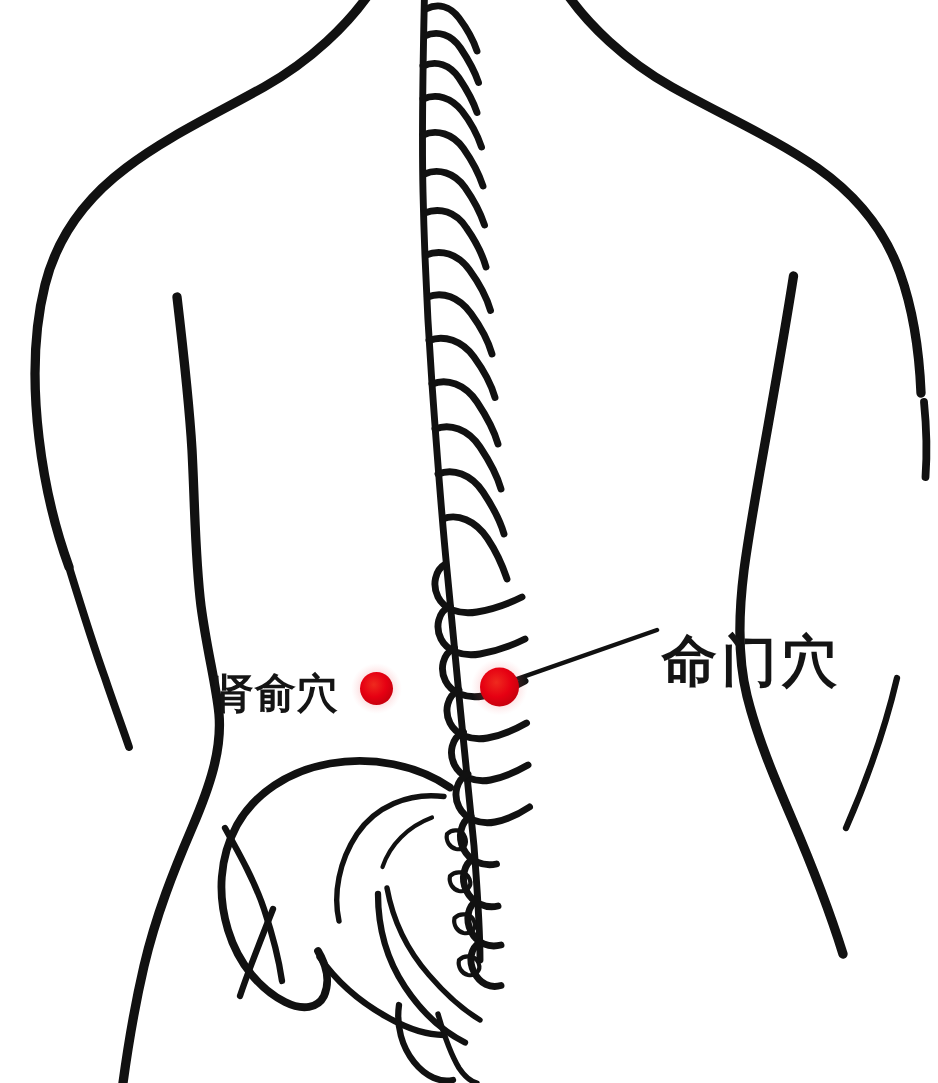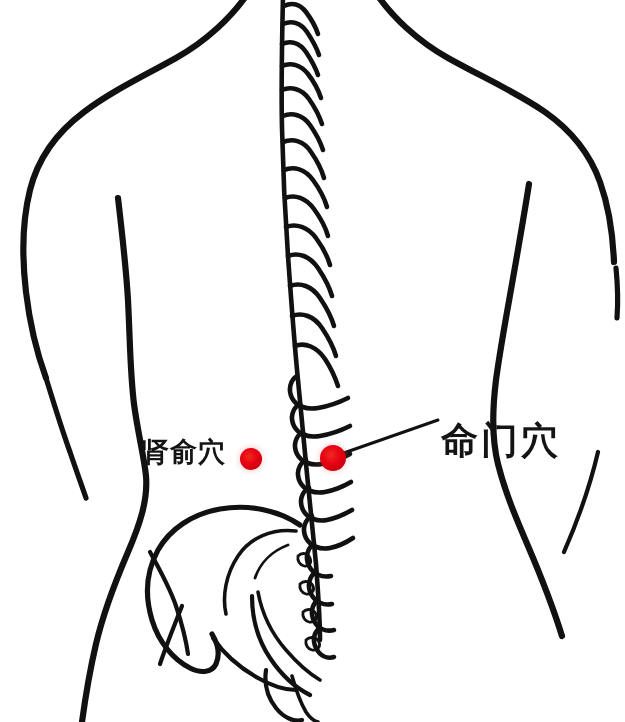--- a/index.html
+++ b/index.html
@@ -67,21 +67,21 @@
     position: absolute;
     color: #141414;
     font-family: "DejaVu Sans", "Liberation Sans", sans-serif;
     font-weight: 700;
     white-space: nowrap;
     letter-spacing: 1px;
     user-select: none;
   }
   #label-shenshu {
     left: 142px;
-    top: 437px;
+    top: 448px;
     font-size: 27px;
     line-height: 30px;
   }
   #label-mingmen {
     left: 441px;
     top: 420px;
     font-size: 37px;
     line-height: 42px;
     letter-spacing: 3px;
   }

